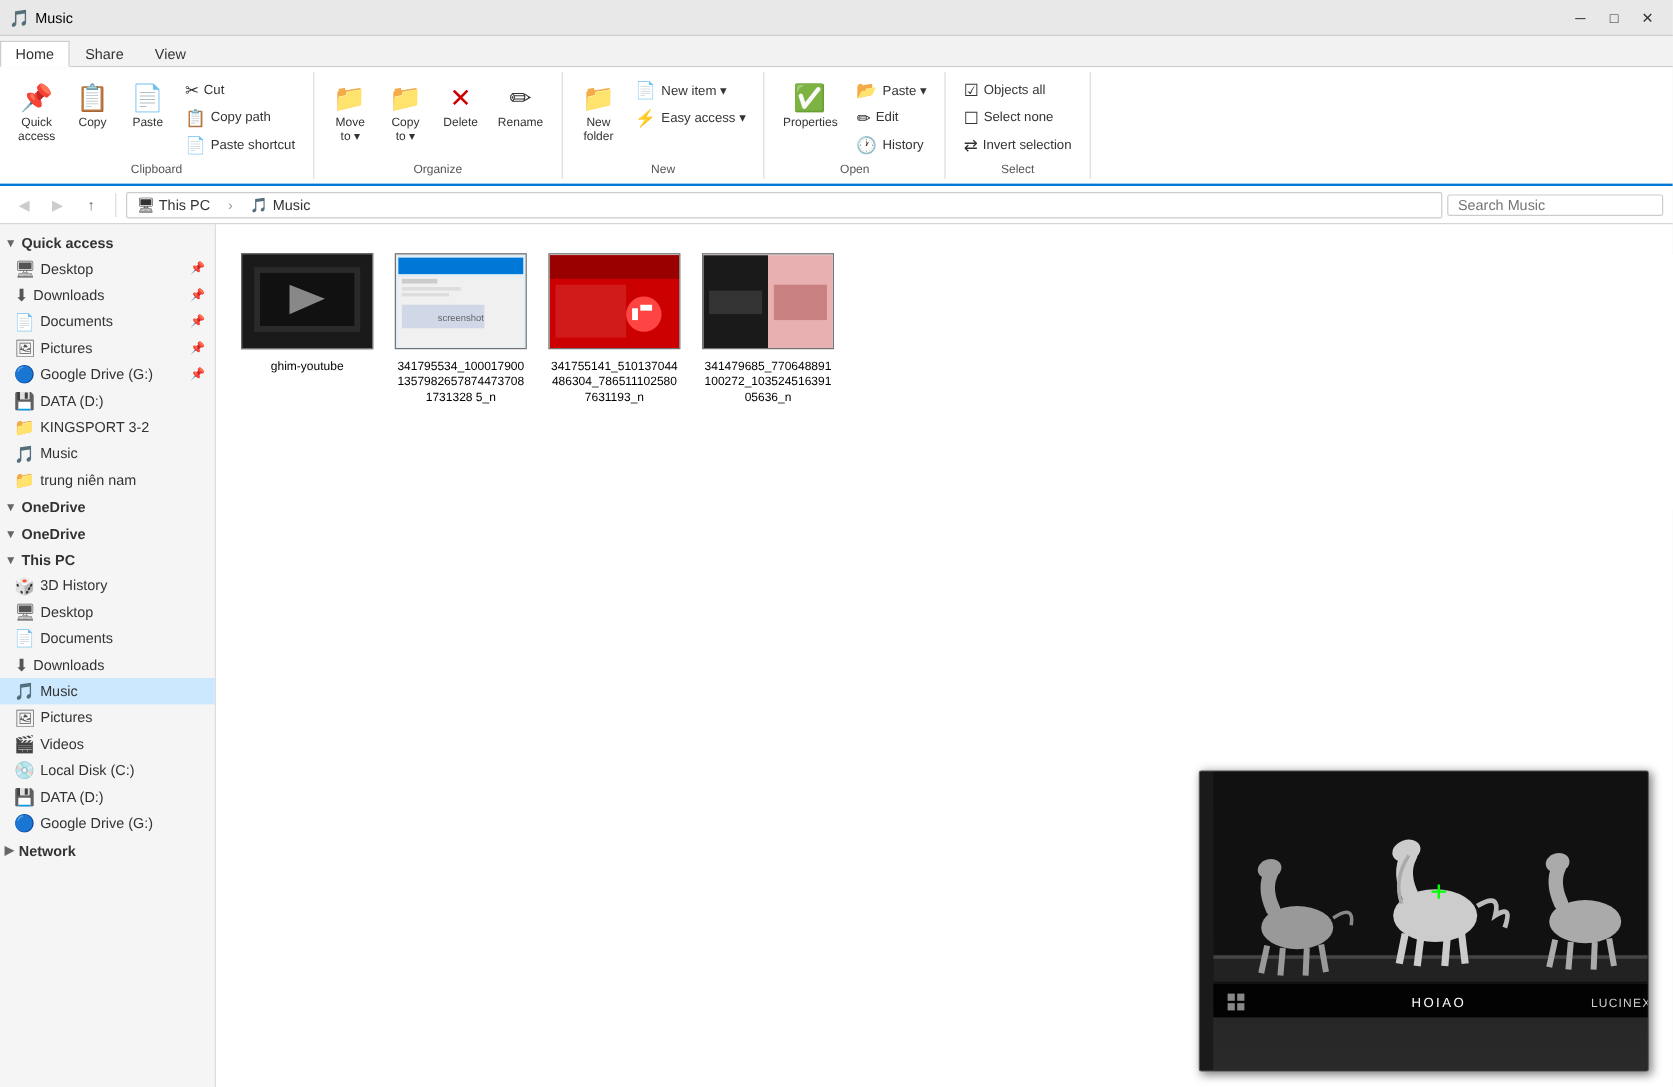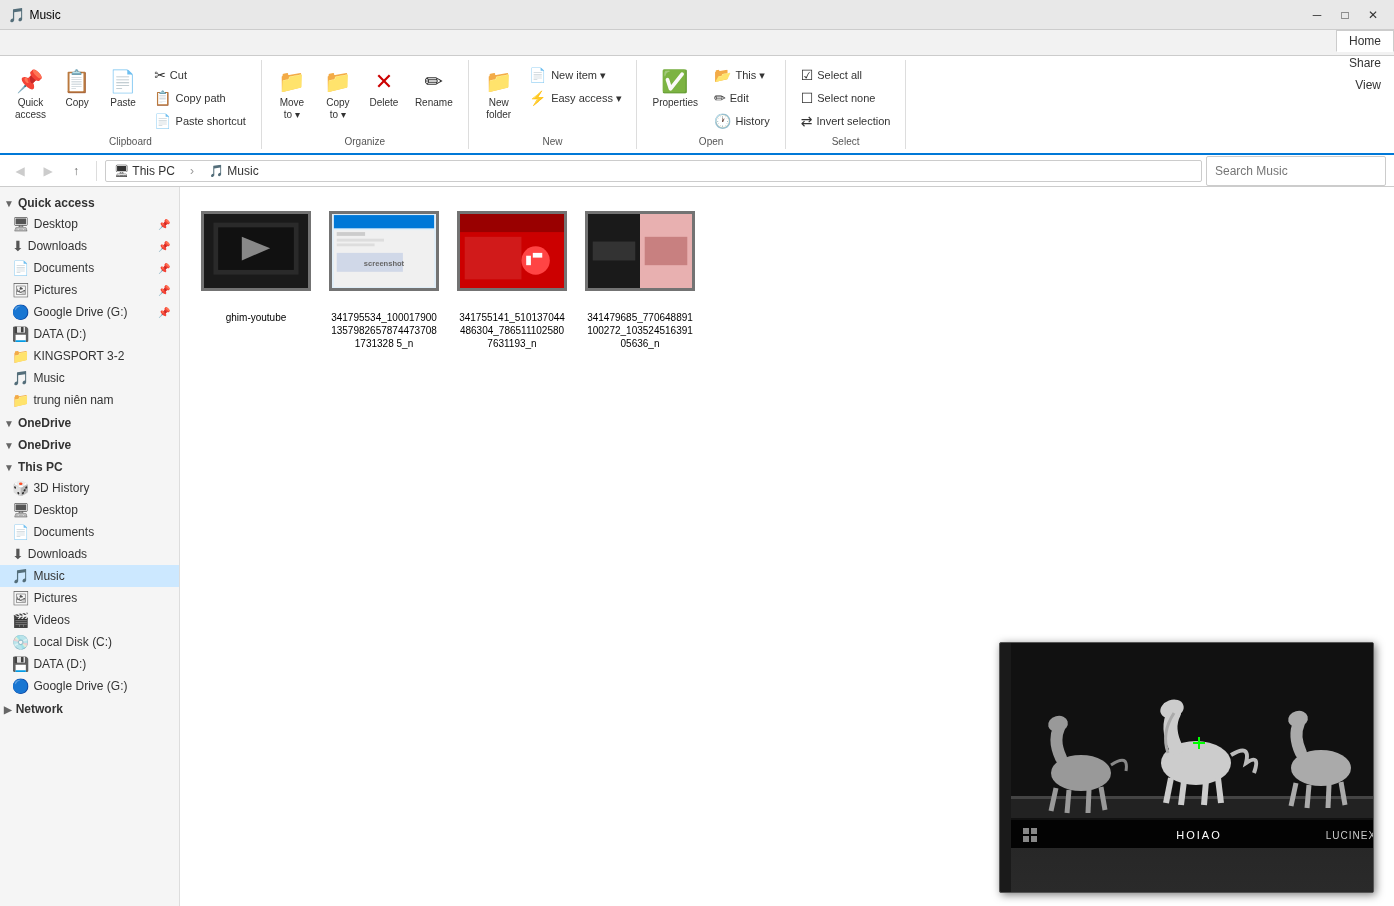--- a/index.html
+++ b/index.html
@@ -17,21 +17,20 @@
     .title-bar-controls { margin-left: auto; display: flex; gap: 2px; }
     .title-bar-btn { width: 26px; height: 20px; border: none; background: transparent; cursor: pointer; font-size: 12px; color: #333; }
 
     
     .ribbon-tabs {
       display: flex;
       background: #f2f2f2;
       border-bottom: 1px solid #ccc;
       height: 26px;
       align-items: flex-end;
-      flex-direction: column;
     }
     .ribbon-tab {
       padding: 4px 12px;
       font-size: 12px;
       cursor: pointer;
       border: 1px solid transparent;
       border-bottom: none;
       color: #333;
       height: 22px;
       display: flex;
@@ -146,21 +145,21 @@
       font-size: 12px;
       display: flex;
       align-items: center;
       background: #fff;
       gap: 12px;
     }
     .path-segment { color: #333; }
     .path-sep { color: #999; margin: 0 3px; }
     .search-box {
       width: 180px;
-      height: 30px;
+      height: 18px;
       border: 1px solid #ccc;
       border-radius: 2px;
       padding: 0 8px;
       font-size: 12px;
     }
 
     
     .main-layout {
       display: flex;
       height: calc(100vh - 30px - 26px - 92px - 32px);
@@ -226,35 +225,33 @@
       cursor: pointer;
       padding: 6px 4px;
       border-radius: 2px;
       border: 2px solid transparent;
     }
 
     .file-thumbnail {
       width: 110px;
       height: 80px;
       object-fit: cover;
-      border: 3px solid #737373;
+      border: 1px solid #737373;
       background: #e0e0e0;
       display: flex;
-      align-items: center;
       justify-content: center;
       font-size: 10px;
       color: #666;
       overflow: hidden;
       position: relative;
-      font-weight: bold;
     }
     .file-name {
       font-size: 10px;
       text-align: center;
-      margin-top: 20px;
+      margin-top: 8px;
       word-break: break-all;
       line-height: 1.3;
       max-width: 110px;
     }
 
     
     .thumb-dark { background: #1a1a1a; }
 
     
     .preview-popup {
@@ -386,41 +383,41 @@
 
   <div class="ribbon-group">
     <div class="ribbon-group-content">
       <div class="ribbon-btn">
         <span class="icon">✅</span>
         <span class="label">Properties</span>
       </div>
       <div class="ribbon-col">
         <div class="ribbon-btn-small">
           <span class="icon">📂</span>
-          <span>This ▾</span>
+          <span>Paste ▾</span>
         </div>
         <div class="ribbon-btn-small">
           <span class="icon">✏</span>
           <span>Edit</span>
         </div>
         <div class="ribbon-btn-small">
           <span class="icon">🕐</span>
           <span>History</span>
         </div>
       </div>
     </div>
     <div class="ribbon-group-label">Open</div>
   </div>
 
   <div class="ribbon-group">
     <div class="ribbon-group-content">
       <div class="ribbon-col">
         <div class="ribbon-btn-small">
           <span class="icon">☑</span>
-          <span>Select all</span>
+          <span>Objects all</span>
         </div>
         <div class="ribbon-btn-small">
           <span class="icon">☐</span>
           <span>Select none</span>
         </div>
         <div class="ribbon-btn-small">
           <span class="icon">⇄</span>
           <span>Invert selection</span>
         </div>
       </div>

